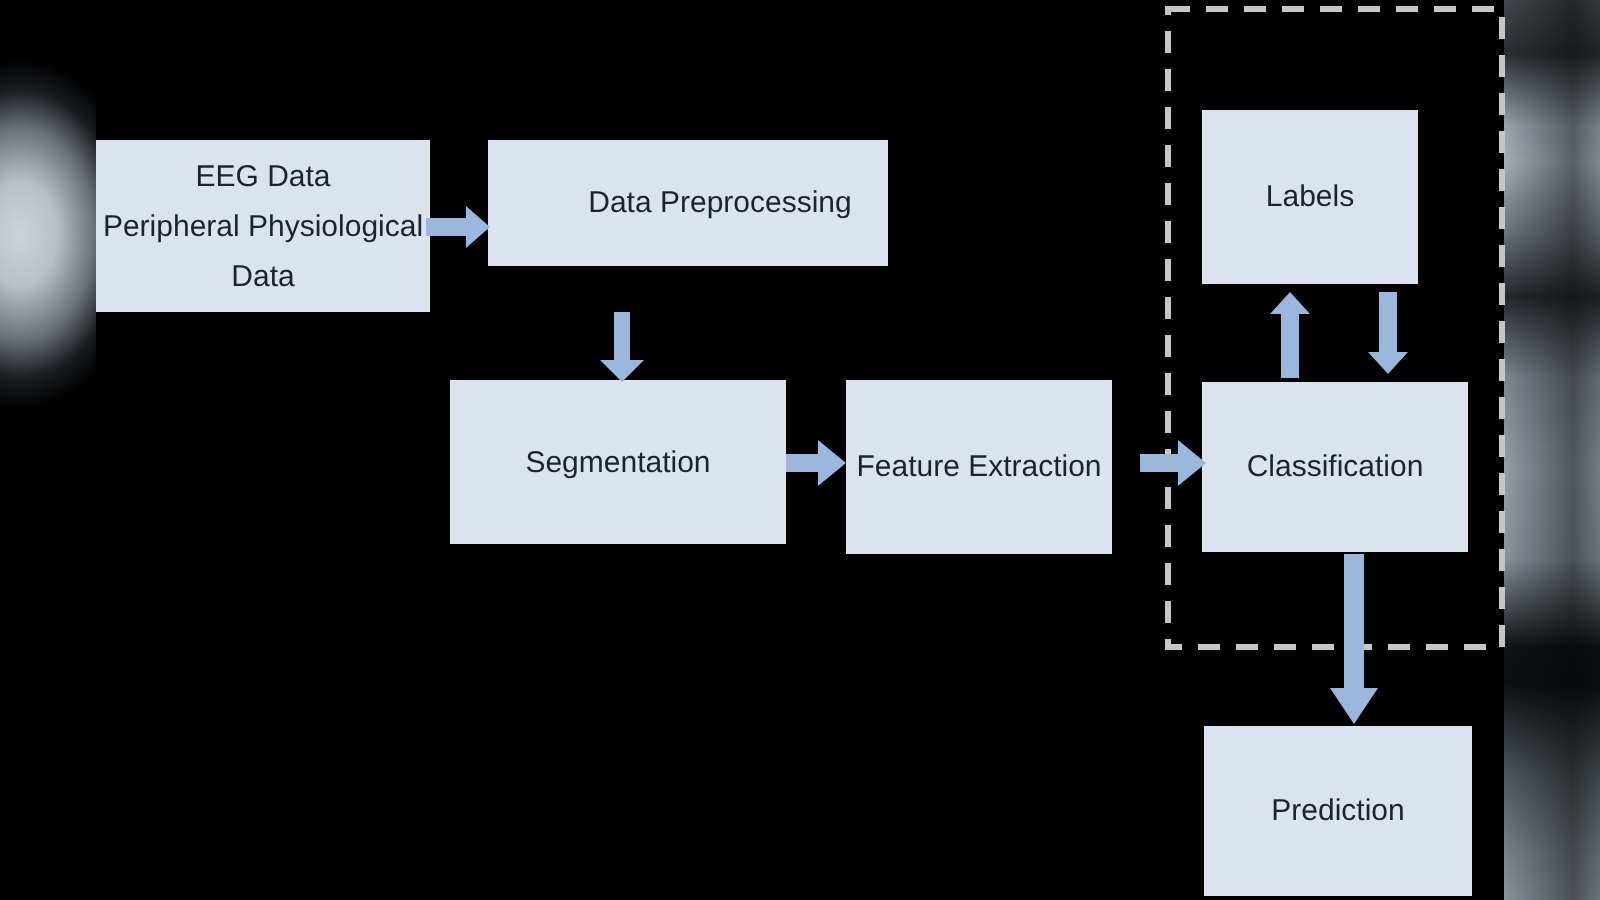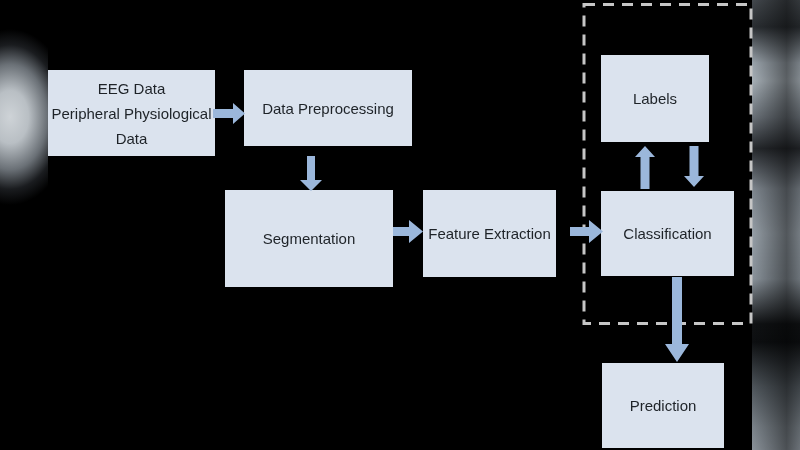--- a/index.html
+++ b/index.html
@@ -54,26 +54,26 @@
   }
   .node-label {
     color: #1e2328;
     font-size: 15px;
     line-height: 25px;
     text-align: center;
     white-space: pre-line;
     padding: 0 1px;
   }
   .n-input          { left: 48px;  top: 70px;  width: 167px; height: 86px; }
-  .n-preprocessing  { left: 244px; top: 70px;  width: 168px; height: 76px; }
-  .n-segmentation   { left: 225px; top: 190px; width: 168px; height: 97px; }
+  .n-preprocessing  { left: 244px; top: 70px;  width: 168px; height: 63px; padding-left: 32px; }
+  .n-segmentation   { left: 225px; top: 190px; width: 168px; height: 82px; }
   .n-feature        { left: 423px; top: 190px; width: 133px; height: 87px; }
   .n-classification { left: 601px; top: 191px; width: 133px; height: 85px; }
   .n-labels         { left: 601px; top: 55px;  width: 108px; height: 87px; }
-  .n-prediction     { left: 602px; top: 363px; width: 122px; height: 85px; }
+  .n-prediction     { left: 602px; top: 363px; width: 134px; height: 85px; }
   .arrow { fill: #9bb7db; }
   .dashed-rect {
     fill: none;
     stroke: #c6c6c6;
     stroke-width: 3;
     stroke-dasharray: 11 8;
   }
 </style>
 </head>
 <body>

